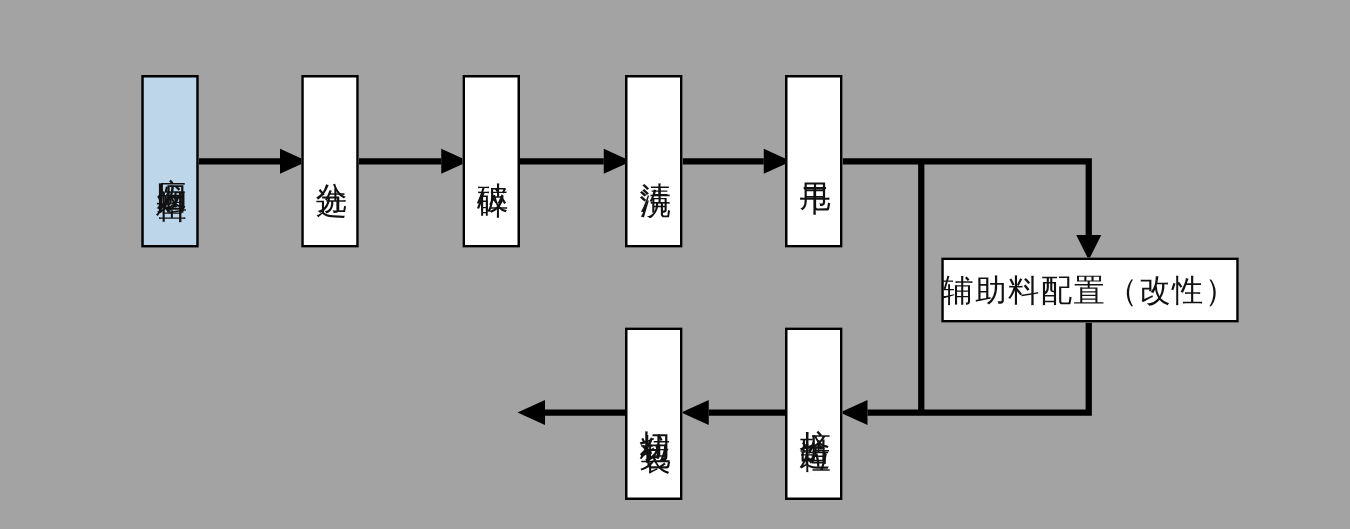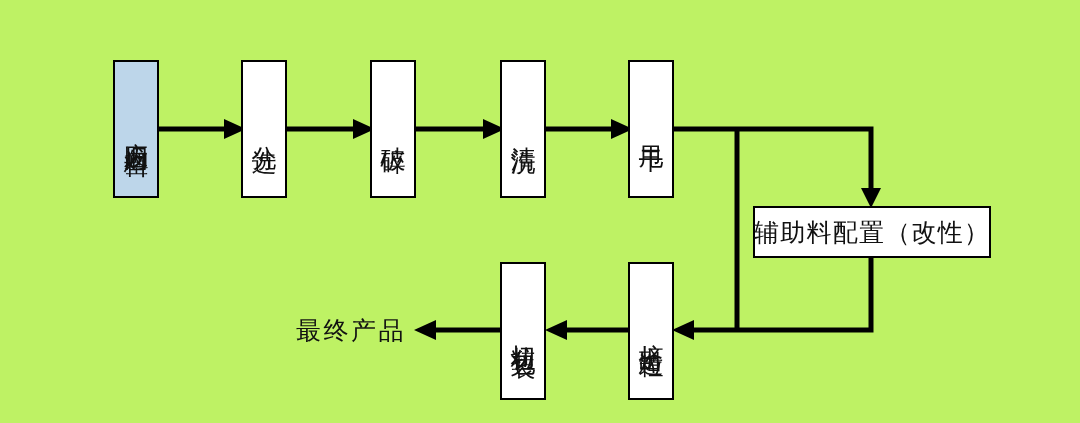--- a/index.html
+++ b/index.html
@@ -7,21 +7,21 @@
     padding: 0;
     background: #ffffff;
   }
   body {
     font-family: "Liberation Serif", "DejaVu Serif", serif;
   }
   #flow-canvas {
     position: relative;
     width: 1080px;
     height: 423px;
-    background: #bef264;
+    background: #a3a3a3;
     overflow: hidden;
   }
   .node {
     position: absolute;
     box-sizing: border-box;
     border: 2px solid #000000;
     background: #ffffff;
     display: flex;
     align-items: center;
     justify-content: center;
@@ -146,17 +146,14 @@
   </div>
 
   <div class="node vertical" style="left:628px; top:262px; width:46px; height:138px;">
     <span class="node-label">挤出造粒</span>
   </div>
 
   <div class="node vertical" style="left:500px; top:262px; width:46px; height:138px;">
     <span class="node-label">切粒包装</span>
   </div>
 
-  <div class="free-text" style="left:296px; top:314px;">
-    <span>最终产品</span>
-  </div>
 
 </div>
 
 </body></html>

